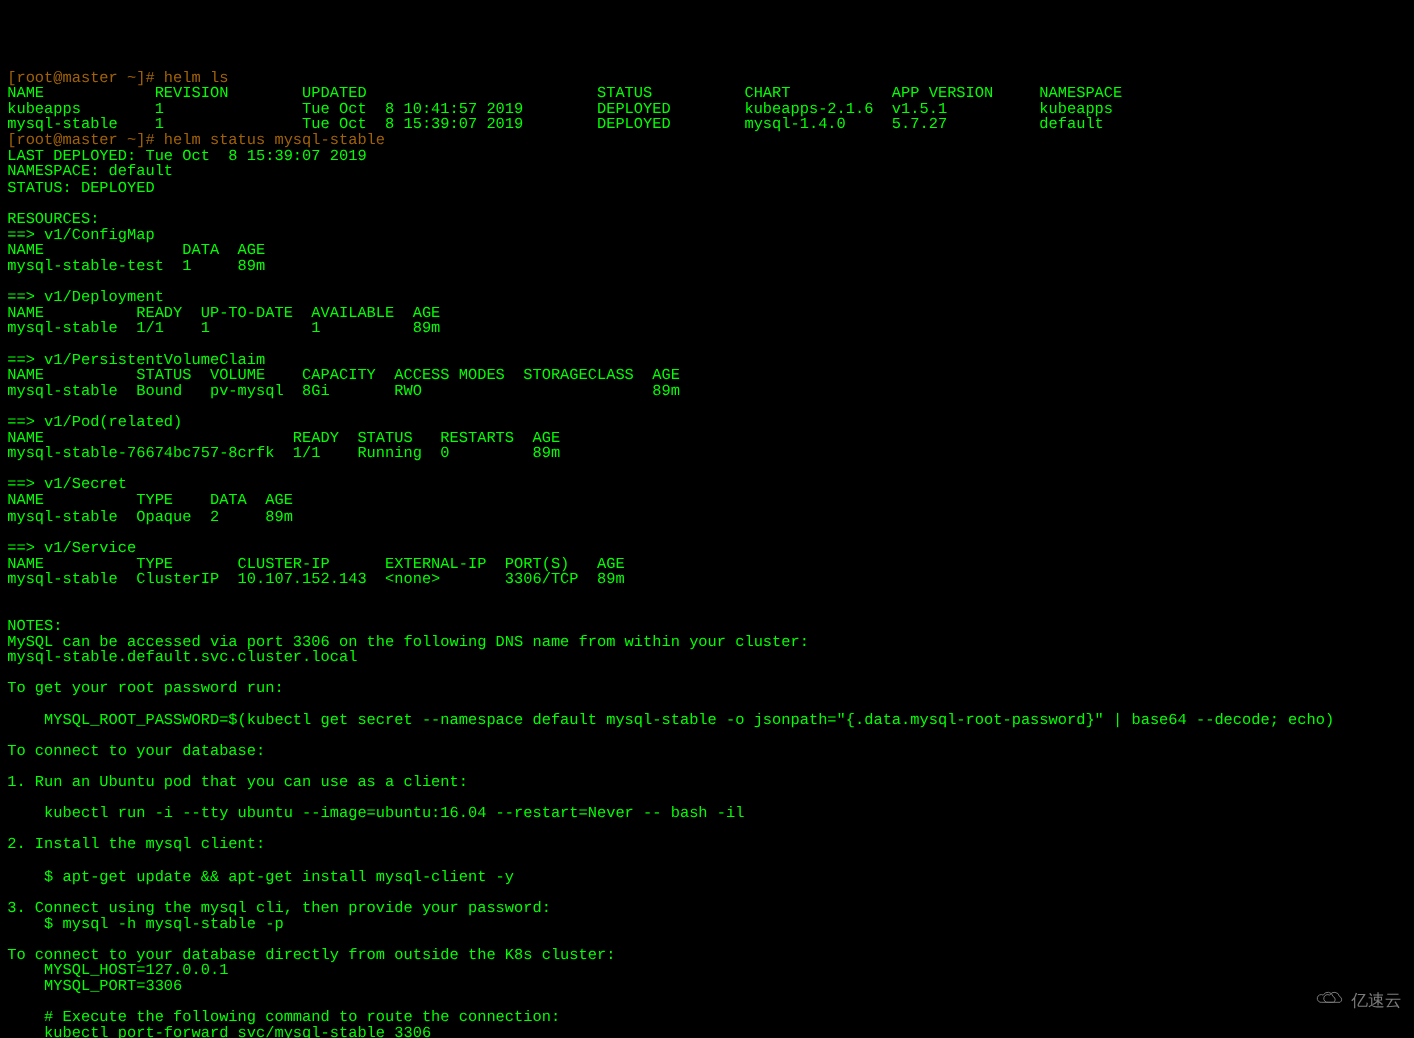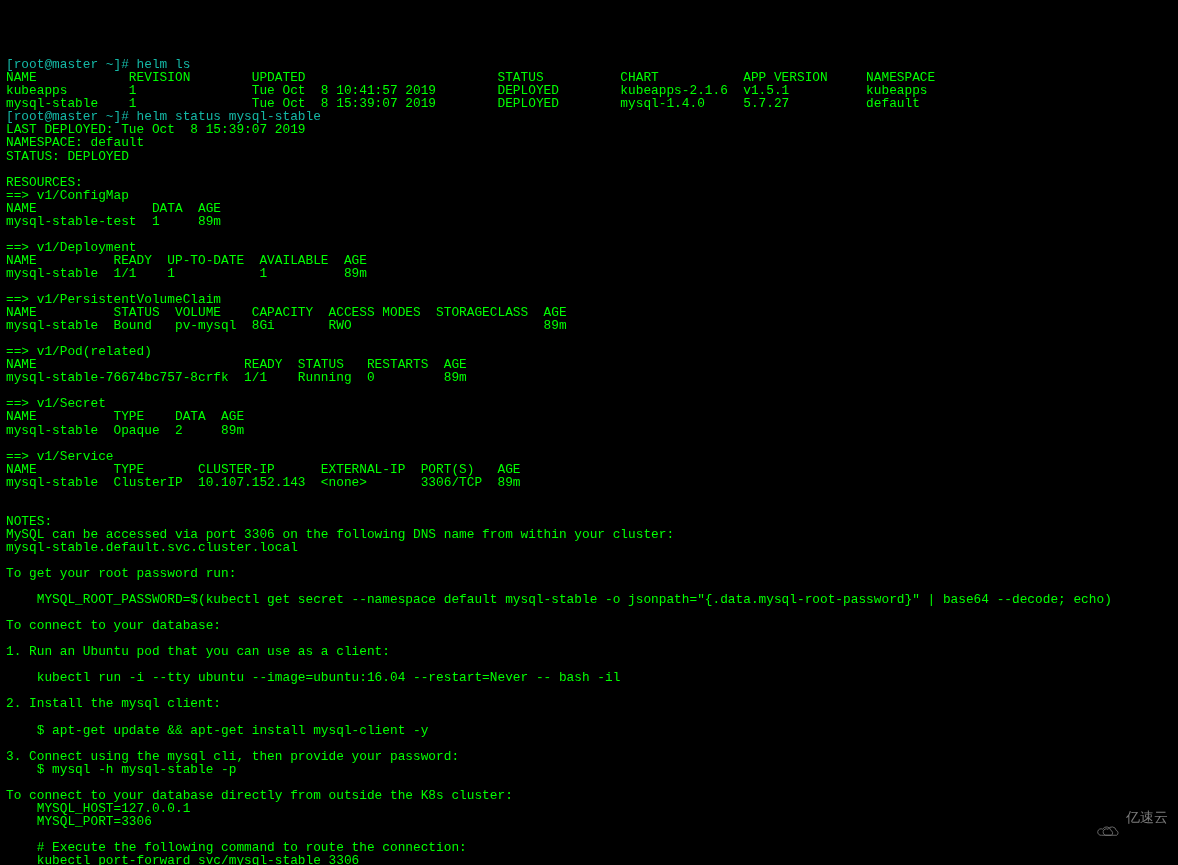--- a/index.html
+++ b/index.html
@@ -10,29 +10,30 @@
       font-family: "Consolas", "Courier New", monospace;
       font-size: 12.8px;
       line-height: 1.02;
       white-space: pre;
       width: 1178px;
       height: 865px;
       box-sizing: border-box;
       overflow: hidden;
       position: relative;
     }
-    .prompt { color: #14b8a6; }
+    .prompt { color: #a16207; }
     .watermark {
       position: absolute;
       right: 10px;
       bottom: 8px;
       color: #b0b0b0;
       font-family: sans-serif;
       font-size: 14px;
       display: flex;
+      align-items: center;
       gap: 6px;
       opacity: 0.7;
     }
     .watermark svg { width: 26px; height: 16px; }
   </style>
 </head>
 <body>
 
 
 

